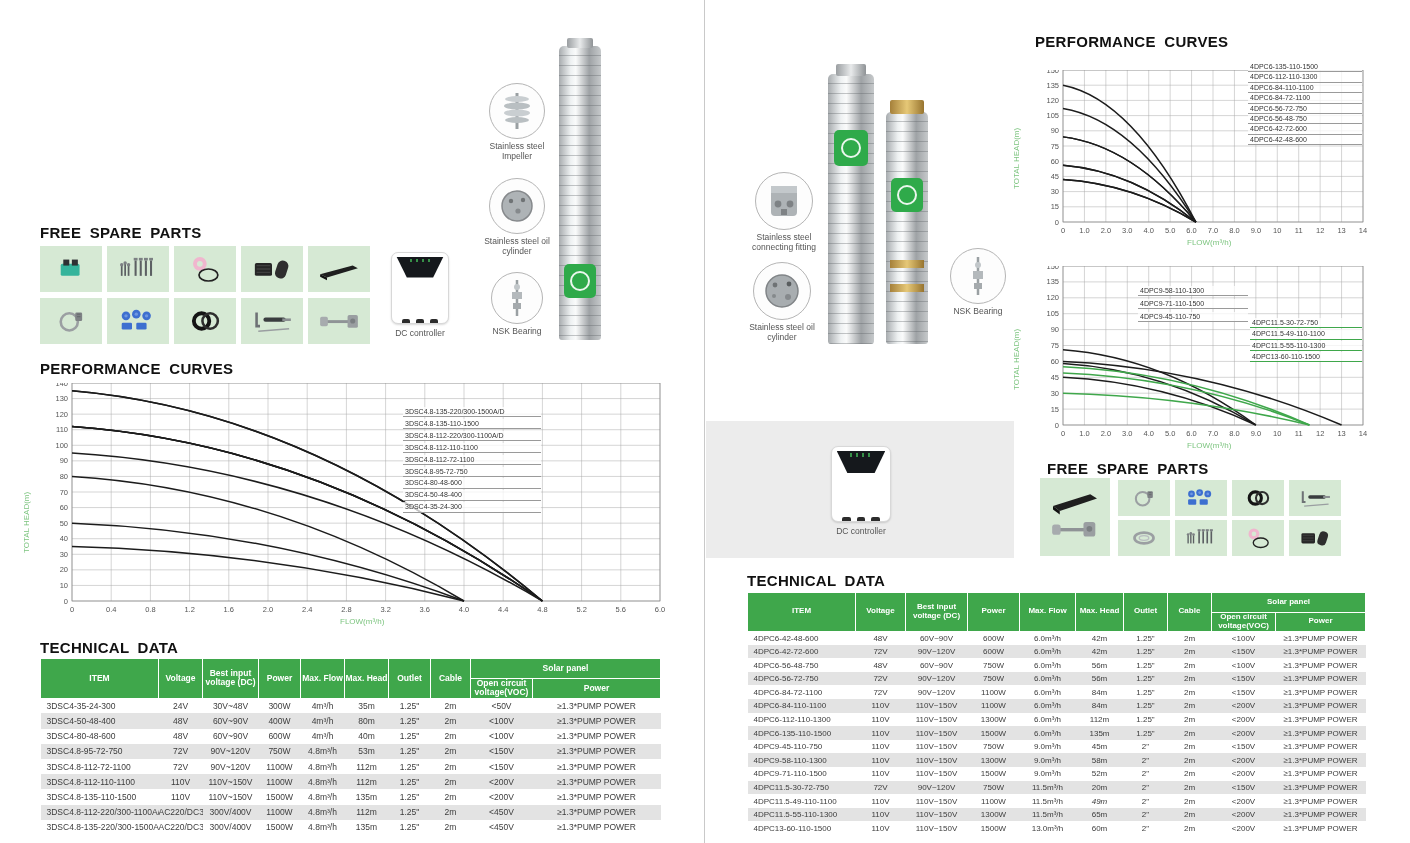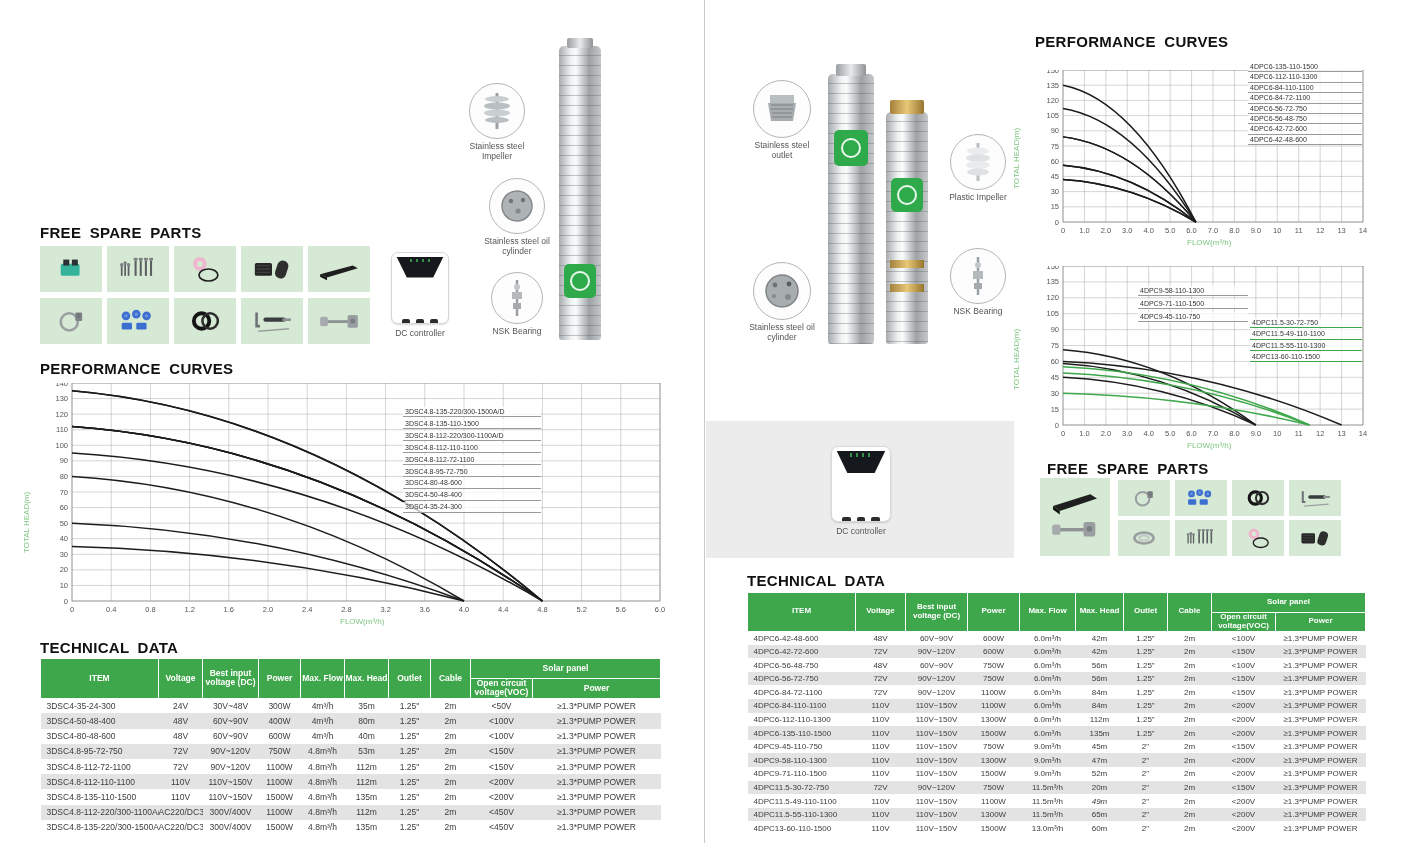--- a/index.html
+++ b/index.html
@@ -74,21 +74,21 @@
         <div class="dots"></div>
       </div>
     <div class="feet">
         <i></i>
         <i></i>
         <i></i>
       </div>
   </div>
   <div class="ctrl-lbl" style="left:385px; top:328px; width:70px;">DC controller</div>
 
-  <div class="callout" style="left:462px; top:83px; width:70px;">
+  <div class="callout" style="left:482px; top:83px; width:70px;">
     <div class="circ" style="width:56px;height:56px;">
         <svg width="36" height="40" viewBox="0 0 36 40">
           <line x1="18" y1="2" x2="18" y2="38" stroke="#9aa0a3" stroke-width="3"></line>
           <ellipse cx="18" cy="8" rx="12" ry="3" fill="#c9ced1"></ellipse>
           <ellipse cx="18" cy="15" rx="13" ry="3.4" fill="#b9bfc2"></ellipse>
           <ellipse cx="18" cy="22" rx="13" ry="3.4" fill="#c9ced1"></ellipse>
           <ellipse cx="18" cy="29" rx="12" ry="3" fill="#b9bfc2"></ellipse>
         </svg>
       </div>
     <div class="lbl">Stainless steel Impeller</div>
@@ -337,29 +337,31 @@
             <td style="height: 15.2px;">135m</td>
             <td style="height: 15.2px;">1.25"</td>
             <td style="height: 15.2px;">2m</td>
             <td style="height: 15.2px;">&lt;450V</td>
             <td style="height: 15.2px;">≥1.3*PUMP POWER</td>
           </tr>
         </tbody>
       </table>
     </div>
 
-  <div class="callout" style="left:744px; top:80px; width:76px;">
+  <div class="callout" style="left:744px; top:172px; width:80px;">
     <div class="circ" style="width:58px;height:58px;">
-        <svg width="40" height="36" viewBox="0 0 40 36">
-          <rect x="8" y="4" width="24" height="8" fill="#b9bec1"></rect>
-          <path d="M6 12 h28 l-3 18 h-22 z" fill="#a8adb0"></path>
-          <path d="M9 14 h22 M9 18 h22 M10 22 h20 M10 26 h20" stroke="#8c9093" stroke-width="1.4" fill="none"></path>
+        <svg width="40" height="38" viewBox="0 0 40 38">
+          <rect x="7" y="4" width="26" height="30" rx="4" fill="#aeb3b6"></rect>
+          <rect x="7" y="4" width="26" height="7" fill="#c3c8cb"></rect>
+          <circle cx="14" cy="22" r="3.4" fill="#7e8285"></circle>
+          <circle cx="26" cy="22" r="3.4" fill="#7e8285"></circle>
+          <rect x="17" y="27" width="6" height="6" fill="#7e8285"></rect>
         </svg>
       </div>
-    <div class="lbl">Stainless steel outlet</div>
+    <div class="lbl">Stainless steel connecting fitting</div>
   </div>
   <div class="callout" style="left:744px; top:262px; width:76px;">
     <div class="circ" style="width:58px;height:58px;">
         <svg width="42" height="40" viewBox="0 0 42 40">
           <circle cx="21" cy="20" r="16" fill="#a8adb0"></circle>
           <circle cx="21" cy="20" r="16" fill="none" stroke="#808487" stroke-width="1.5"></circle>
           <circle cx="14" cy="14" r="2.4" fill="#6f7375"></circle>
           <circle cx="28" cy="13" r="2.4" fill="#595d5f"></circle>
           <circle cx="27" cy="26" r="3" fill="#85898c"></circle>
           <circle cx="13" cy="25" r="2" fill="#85898c"></circle>
@@ -375,32 +377,20 @@
 
   </div>
   <div class="pump" style="left:886px; top:112px; width:42px; height:232px;">
     <div class="brass" style="top:-12px; height:14px; border-radius:2px;"></div>
     <div class="bands"></div>
     <div class="badge" style="top:66px; height:34px;"></div>
     <div class="brass" style="top:148px; height:8px;"></div>
     <div class="brass" style="top:172px; height:8px;"></div>
   </div>
 
-  <div class="callout" style="left:938px; top:134px; width:80px;">
-    <div class="circ" style="width:56px;height:56px;">
-        <svg width="34" height="42" viewBox="0 0 34 42">
-          <line x1="17" y1="2" x2="17" y2="40" stroke="#b9bec1" stroke-width="3"></line>
-          <ellipse cx="17" cy="10" rx="11" ry="3.6" fill="#e9ebec"></ellipse>
-          <ellipse cx="17" cy="17" rx="12" ry="4" fill="#dfe2e3"></ellipse>
-          <ellipse cx="17" cy="24" rx="12" ry="4" fill="#e9ebec"></ellipse>
-          <ellipse cx="17" cy="31" rx="11" ry="3.6" fill="#dfe2e3"></ellipse>
-        </svg>
-      </div>
-    <div class="lbl">Plastic Impeller</div>
-  </div>
   <div class="callout" style="left:940px; top:248px; width:76px;">
     <div class="circ" style="width:56px;height:56px;">
         <svg width="18" height="42" viewBox="0 0 18 42">
           <line x1="9" y1="2" x2="9" y2="40" stroke="#9aa0a3" stroke-width="2.5"></line>
           <rect x="4" y="16" width="10" height="8" fill="#b4b9bc"></rect>
           <rect x="5" y="28" width="8" height="6" fill="#a5aaad"></rect>
           <circle cx="9" cy="10" r="3" fill="#c2c7ca"></circle>
         </svg>
       </div>
     <div class="lbl">NSK Bearing</div>
@@ -689,21 +679,21 @@
             <td style="height: 13.6px;">2m</td>
             <td style="height: 13.6px;">&lt;150V</td>
             <td style="height: 13.6px;">≥1.3*PUMP POWER</td>
           </tr>
           <tr class="alt">
             <td class="item" style="height: 13.6px;">4DPC9-58-110-1300</td>
             <td style="height: 13.6px;">110V</td>
             <td style="height: 13.6px;">110V~150V</td>
             <td style="height: 13.6px;">1300W</td>
             <td style="height: 13.6px;">9.0m³/h</td>
-            <td style="height: 13.6px;">47m</td>
+            <td style="height: 13.6px;">58m</td>
             <td style="height: 13.6px;">2"</td>
             <td style="height: 13.6px;">2m</td>
             <td style="height: 13.6px;">&lt;200V</td>
             <td style="height: 13.6px;">≥1.3*PUMP POWER</td>
           </tr>
           <tr>
             <td class="item" style="height: 13.6px;">4DPC9-71-110-1500</td>
             <td style="height: 13.6px;">110V</td>
             <td style="height: 13.6px;">110V~150V</td>
             <td style="height: 13.6px;">1500W</td>

